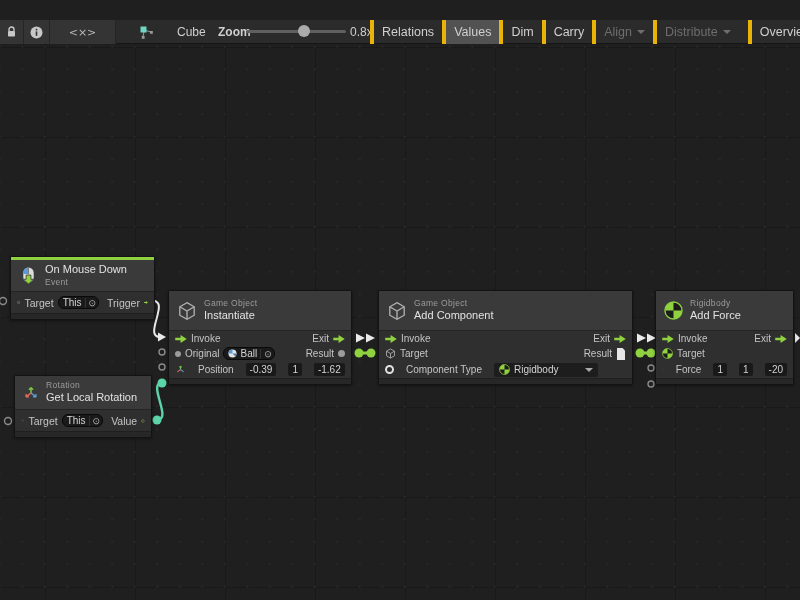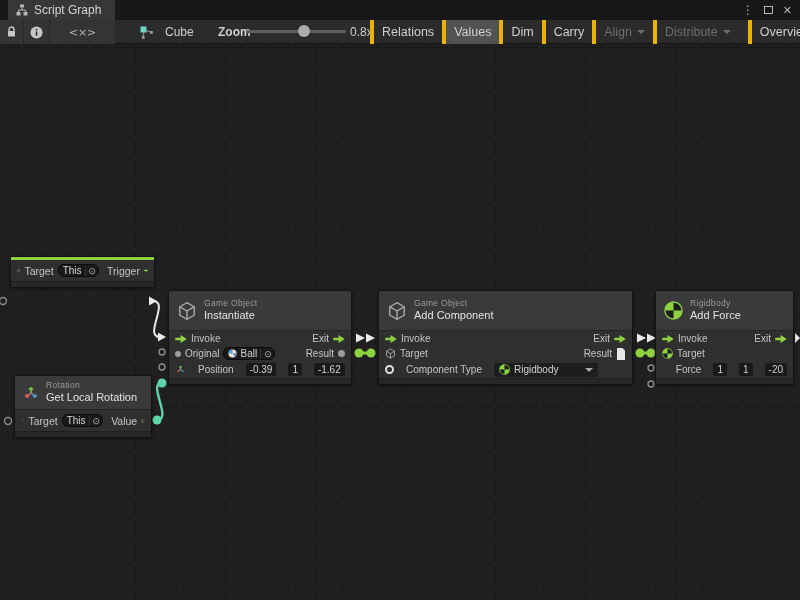--- a/index.html
+++ b/index.html
@@ -21,21 +21,21 @@
   
   .toolbar { position:absolute; top:20px; left:0; width:800px; height:24px;
              background:#2b2b2b; border-bottom:1px solid #151515; color:#cfcfcf;
              font-size:12px; }
   .tbgroup { position:absolute; left:0; top:0; height:24px; display:flex; background:#343434; }
   .tbcell { display:flex; align-items:center; justify-content:center;
             border-right:1px solid #262626; height:100%; }
   .tbcell.lock { width:24px; } .tbcell.info { width:26px; } .tbcell.code { width:66px; }
   .codeglyph { font-family:"DejaVu Sans", sans-serif; font-size:11px; color:#b9b9b9; }
   .graphlbl { position:absolute; left:140px; top:0; height:24px; display:flex;
-              align-items:center; gap:12px; }
+              align-items:center; gap:24px; }
   .zoomlbl { position:absolute; left:218px; top:0; height:24px; display:flex; align-items:center;font-weight:bold; }
   .slider { position:absolute; left:246px; top:10px; width:100px; height:3px;
             background:#606060; border-radius:2px; }
   .shandle { position:absolute; left:52px; top:-5px; width:12px; height:12px;
              border-radius:50%; background:#ababab; }
   .zoomval { position:absolute; left:350px; top:0; height:24px; display:flex; align-items:center; }
   .tbbtns { position:absolute; left:370px; right:0; top:0; height:24px; display:flex; }
   .tbtn { display:flex; align-items:center; gap:5px; padding:0 8px; height:100%;
           border-left:4px solid #eab308; white-space:nowrap; font-size:12.5px; }
   .tbtn.active { background:#525252; }
@@ -81,36 +81,20 @@
           border-radius:2px; padding:0 5px; height:14px; font-size:10px; color:#d3d3d3; }
   .drop.lt { background:#3d3d3d; }
   .ringicon { width:9px; height:9px; border:2px solid #e2e2e2; border-radius:50%; }
   .graydot { width:7px; height:7px; border-radius:50%; background:#9c9c9c; }
 </style>
 </head>
 <body>
 
 <div class="app">
 
-  <div class="titlebar">
-    <div class="tab">
-      <svg width="12" height="12" viewBox="0 0 12 12">
-        <rect x="4" y="0.5" width="4" height="3" fill="#b5b5b5"></rect>
-        <rect x="0.5" y="8" width="4" height="3.5" fill="#b5b5b5"></rect>
-        <rect x="7.5" y="8" width="4" height="3.5" fill="#b5b5b5"></rect>
-        <path d="M6 3.5v2.5M2.5 8V6h7v2" stroke="#b5b5b5" fill="none"></path>
-      </svg>
-      <span>Script Graph</span>
-    </div>
-    <div class="winbtns">
-      <span class="kebab">⋮</span>
-      <span class="maxbox"></span>
-      <span class="closex">✕</span>
-    </div>
-  </div>
 
   <div class="toolbar">
     <div class="tbgroup">
       <div class="tbcell lock">
         <svg width="11" height="12" viewBox="0 0 11 12">
           <path d="M3 5V3.5a2.5 2.5 0 015 0V5" stroke="#c8c8c8" stroke-width="1.4" fill="none"></path>
           <rect x="2" y="5" width="7" height="5.5" rx="0.8" fill="#c8c8c8"></rect>
         </svg>
       </div>
       <div class="tbcell info">
@@ -190,20 +174,32 @@
       <circle cx="3" cy="257" r="3.5" fill="none" stroke="#8a8a8a" stroke-width="1.4"></circle>
       <circle cx="8" cy="377" r="3.5" fill="none" stroke="#8a8a8a" stroke-width="1.4"></circle>
       <circle cx="162" cy="308" r="3" fill="none" stroke="#8a8a8a" stroke-width="1.4"></circle>
       <circle cx="162" cy="323" r="3" fill="none" stroke="#8a8a8a" stroke-width="1.4"></circle>
       <circle cx="651" cy="324" r="3" fill="none" stroke="#8a8a8a" stroke-width="1.4"></circle>
       <circle cx="651" cy="340" r="3" fill="none" stroke="#8a8a8a" stroke-width="1.4"></circle>
     </svg>
 
     <div class="node" style="left:10px; top:212px; width:145px;">
       <div class="estrip"></div>
+      <div class="nhead" style="height:32px;">
+        <svg width="19" height="19" viewBox="0 0 20 20">
+          <path d="M10 1.5a5.5 5.5 0 00-5.5 5.5v5a5.5 5.5 0 0011 0V7A5.5 5.5 0 0010 1.5z" fill="#dcdcdc"></path>
+          <path d="M10 1.5A5.5 5.5 0 004.5 7v1.5H10z" fill="#5b9bd5"></path>
+          <path d="M10 1.5v7" stroke="#777" stroke-width="1"></path>
+          <path d="M7.5 9.5v4.5H4.8L10 19l5.2-5H12.5V9.5z" fill="#8FD13F" stroke="#2f2f2f" stroke-width="0.8"></path>
+        </svg>
+        <div class="nhtxt">
+          <span class="ntitle">On Mouse Down</span>
+          <span class="ncat">Event</span>
+        </div>
+      </div>
       <div class="row big">
         <svg width="11" height="11" viewBox="0 0 18 18">
           <path d="M9 1.5l6.5 3.7v7.6L9 16.5l-6.5-3.7V5.2z" fill="none" stroke="#b0b0b0" stroke-width="1.4"></path>
           <path d="M2.5 5.2L9 9l6.5-3.8M9 9v7.5" fill="none" stroke="#b0b0b0" stroke-width="1.4"></path>
         </svg>
         <span>Target</span>
         <span class="chip">
           <span>This</span>
           <span class="picker">⊙</span>
         </span>

